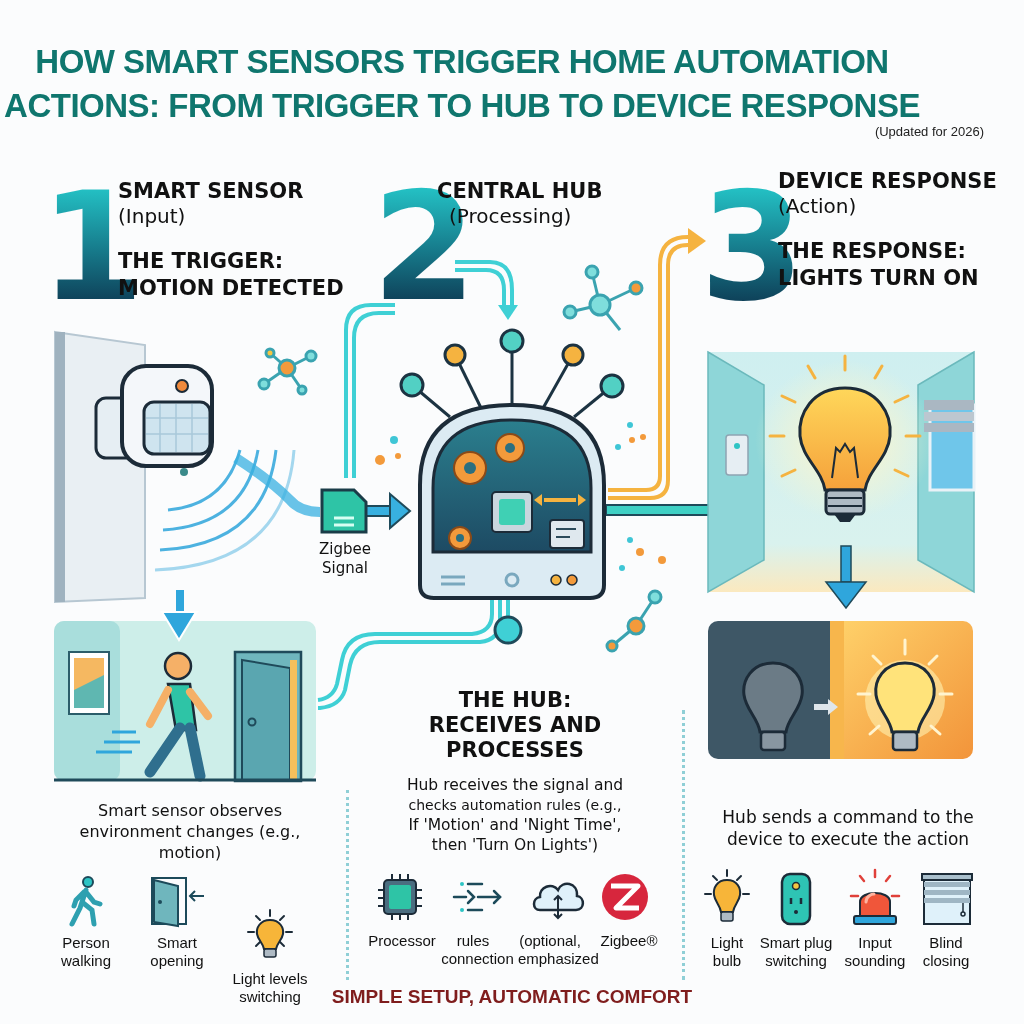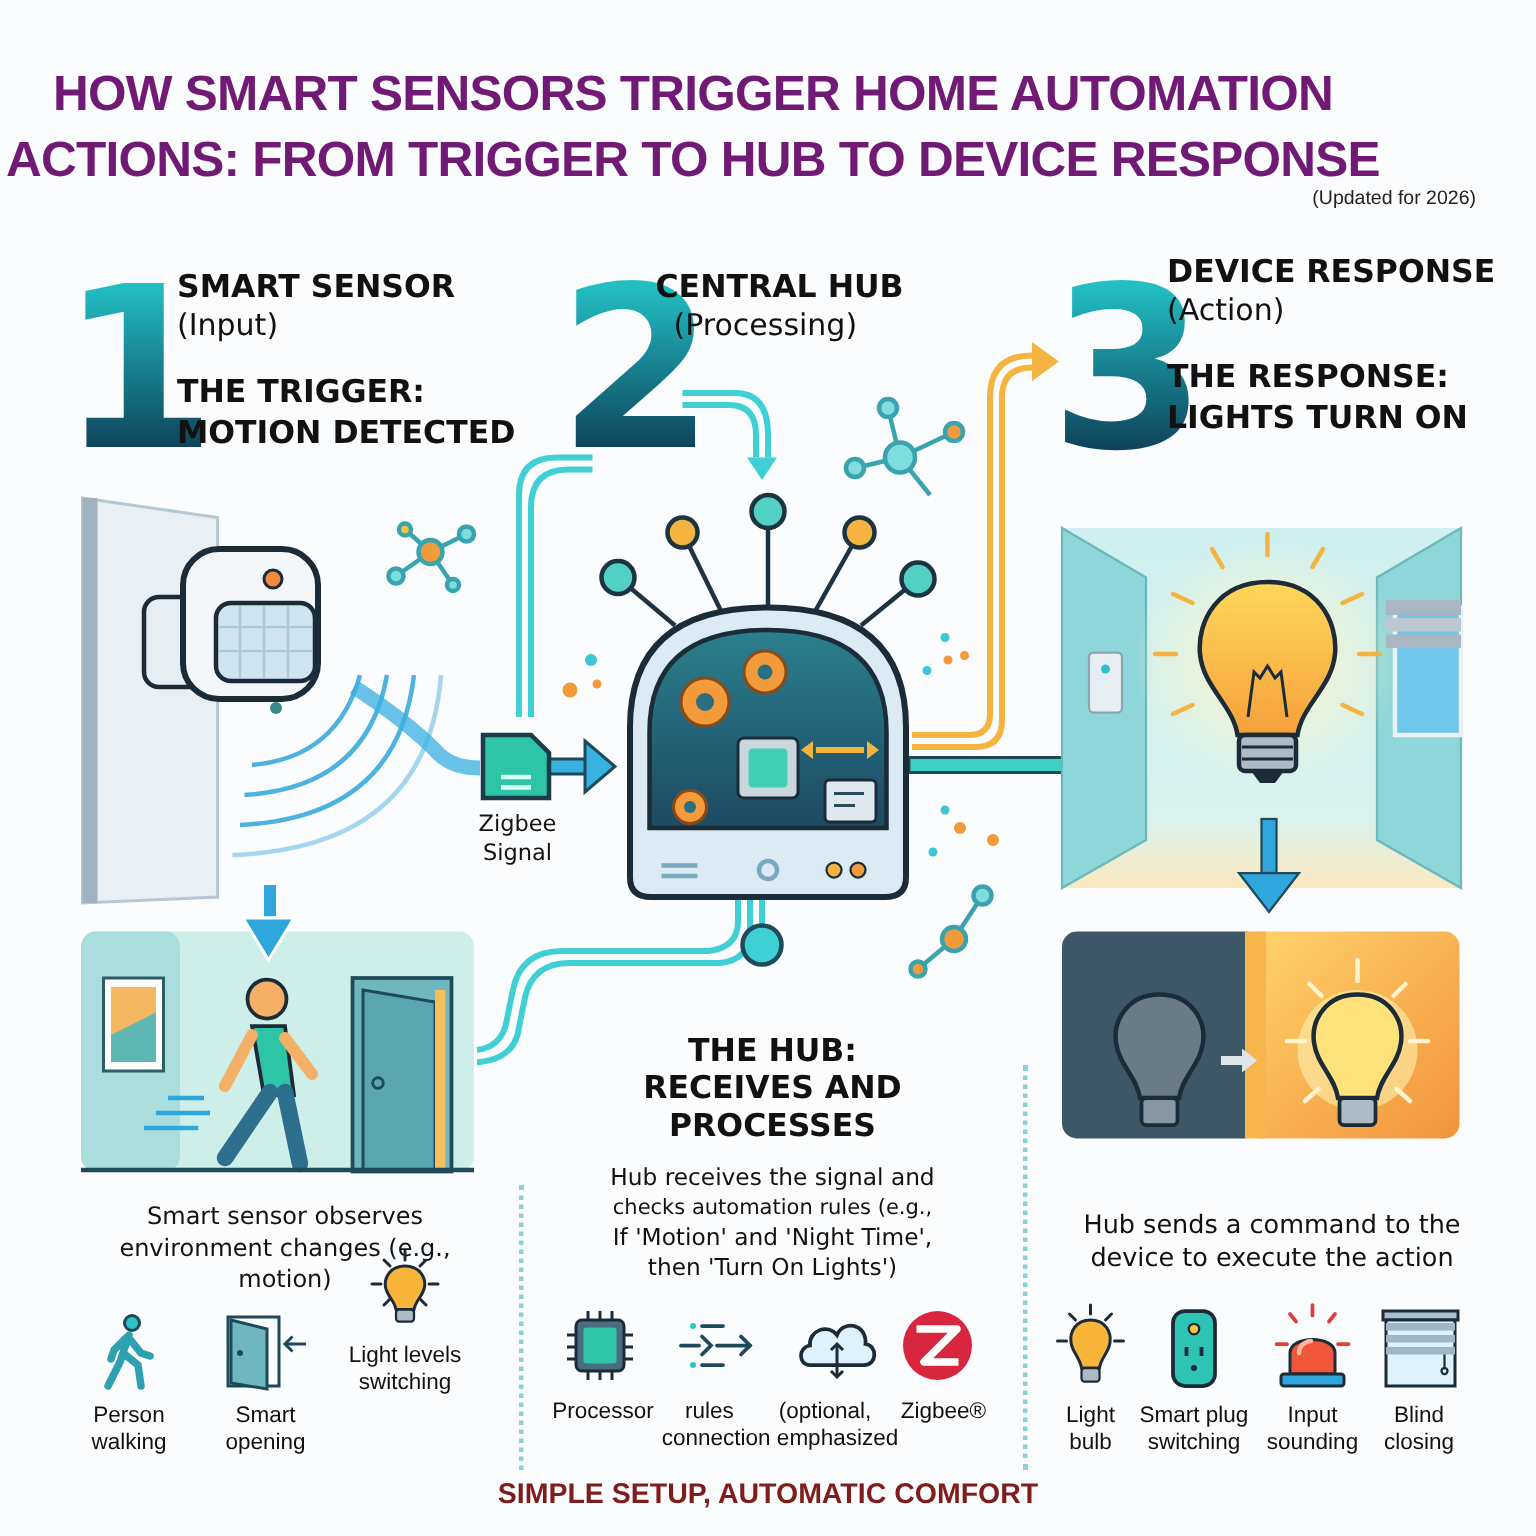--- a/index.html
+++ b/index.html
@@ -1,18 +1,18 @@
 <!DOCTYPE html>
 <html><head>
 <meta charset="utf-8">
 <style>
   * { box-sizing: border-box; margin: 0; padding: 0; }
   body { width: 1024px; height: 1024px; background: #fbfcfd; font-family: "Liberation Sans", sans-serif; color: #111; position: relative; overflow: hidden; }
   .abs { position: absolute; }
-  .title { left: 0; width: 924px; top: 40px; text-align: center; font-family: "Liberation Sans", sans-serif; font-weight: bold; font-size: 33px; line-height: 44px; letter-spacing: -0.5px; color: #701a75; }
+  .title { left: 0; width: 924px; top: 40px; text-align: center; font-family: "Liberation Sans", sans-serif; font-weight: bold; font-size: 33px; line-height: 44px; letter-spacing: -0.5px; color: #0f766e; }
   .subtitle { right: 40px; top: 124px; font-size: 13px; color: #222; }
   .bignum { font-family: "DejaVu Sans", sans-serif; font-weight: bold; font-size: 150px; line-height: 150px;
     background: linear-gradient(180deg, #27d3d3 0%, #177e8e 50%, #0b2a45 100%); -webkit-background-clip: text; background-clip: text; color: transparent; }
   .step-head { font-family: "DejaVu Sans", sans-serif; font-weight: bold; font-size: 21px; line-height: 26px; color: #111; }
   .step-sub { font-family: "DejaVu Sans", sans-serif; font-size: 20px; line-height: 24px; color: #111; }
   .step-callout { font-family: "DejaVu Sans", sans-serif; font-weight: bold; font-size: 21px; line-height: 27px; color: #111; }
   .caption { font-family: "DejaVu Sans", sans-serif; font-size: 16px; line-height: 21px; text-align: center; color: #111; }
   .hub-title { font-family: "DejaVu Sans", sans-serif; font-weight: bold; font-size: 21px; line-height: 25px; text-align: center; }
   .icon-label { font-family: "Liberation Sans", sans-serif; font-size: 15px; line-height: 18px; text-align: center; color: #111; }
   .dotline { border-left: 3px dotted #8fcfd6; }
@@ -336,21 +336,21 @@
   <svg width="66" height="58" viewBox="0 0 66 58">
     <rect x="8" y="6" width="34" height="46" fill="none" stroke="#1c4a5a" stroke-width="2"></rect>
     <polygon points="10,8 34,14 34,54 10,50" fill="#6fb6bd" stroke="#1c4a5a" stroke-width="2"></polygon>
     <circle cx="16" cy="30" r="2" fill="#1c4a5a"></circle>
     <line x1="46" y1="24" x2="60" y2="24" stroke="#1c4a5a" stroke-width="2"></line>
       <polyline points="51,19 46,24 51,29" fill="none" stroke="#1c4a5a" stroke-width="2"></polyline>
   </svg>
   <div class="icon-label">Smart</div>
   <div class="icon-label">opening</div>
 </div>
-<div class="abs" style="left:222px; top:832px; width:96px;">
+<div class="abs" style="left:222px; top:908px; width:96px;">
   <svg width="96" height="58" viewBox="0 0 96 58">
     <g stroke="#1c2b38" stroke-width="2" stroke-linecap="round">
       <line x1="48" y1="2" x2="48" y2="8"></line>
         <line x1="34" y1="8" x2="38" y2="12"></line>
         <line x1="62" y1="8" x2="58" y2="12"></line>
       <line x1="26" y1="24" x2="32" y2="24"></line>
         <line x1="64" y1="24" x2="70" y2="24"></line>
         <line x1="34" y1="38" x2="38" y2="34"></line>
         <line x1="62" y1="38" x2="58" y2="34"></line>
     </g>

